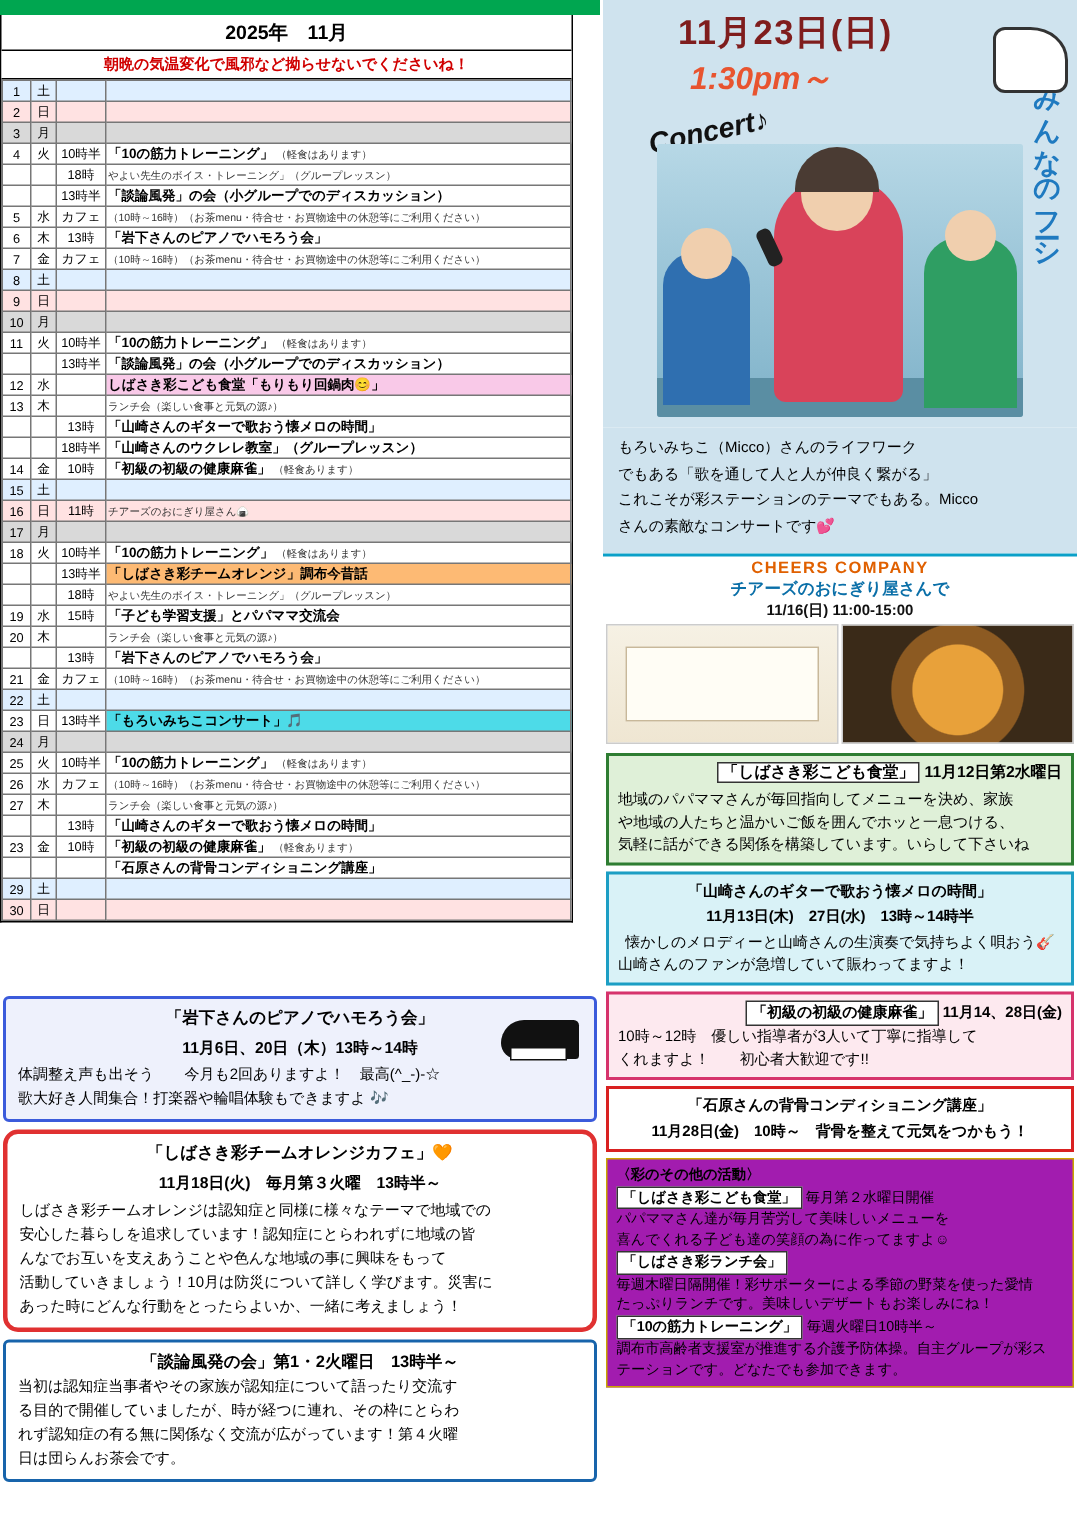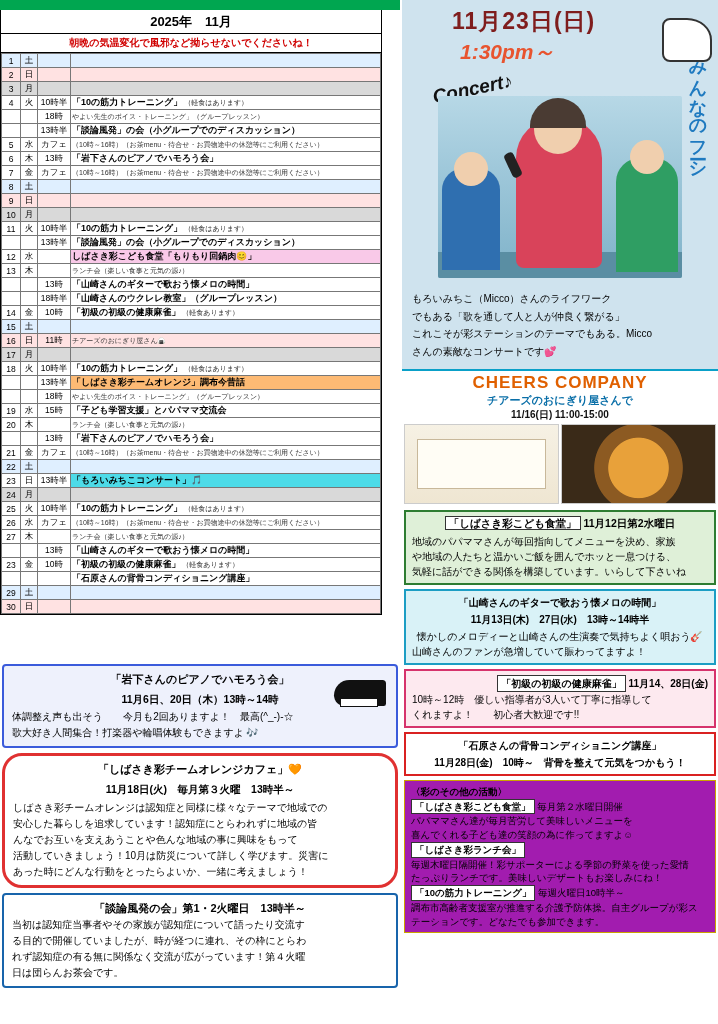--- a/index.html
+++ b/index.html
@@ -51,46 +51,46 @@
   .photo .p-left{position:absolute;left:4px;top:72px;width:58px;height:102px;background:#2f6fb0;border-radius:22px 22px 0 0;}
   .photo .p-left-h{position:absolute;left:16px;top:56px;width:34px;height:34px;background:#f0cfae;border-radius:50%;}
   .photo .p-right{position:absolute;right:4px;top:62px;width:62px;height:114px;background:#2f9e63;border-radius:24px 24px 0 0;}
   .photo .p-right-h{position:absolute;right:18px;top:44px;width:34px;height:34px;background:#f0cfae;border-radius:50%;}
   .photo .stage{position:absolute;left:0;bottom:0;width:100%;height:26px;background:#5a8ea3;}
 
   .blue-block{background:#cfe3ee;padding:6px 10px 8px;font-size:10px;line-height:1.55;}
   .blue-block p{margin:0 0 2px;}
 
   .cheers{background:#fff;border-top:2px solid #0aa0c8;text-align:center;padding:2px 0 0;}
-  .cheers .t1{color:#e06000;font-weight:bold;font-size:17px;letter-spacing:1px;}
+  .cheers .t1{color:#e06000;font-weight:bold;font-size:11px;letter-spacing:1px;}
   .cheers .t2{color:#0a6fa8;font-weight:bold;font-size:11px;}
   .cheers .t3{color:#111;font-weight:bold;font-size:10px;}
   .cheers-imgs{display:flex;gap:2px;padding:2px;}
   .cheers-imgs .im{flex:1;height:78px;border:1px solid #ccc;}
   .im1{background:linear-gradient(180deg,#f6f1e4,#efe6d2);position:relative;}
   .im1:after{content:"";position:absolute;left:12px;top:14px;right:12px;bottom:14px;border:1px solid #c8b89a;background:#fffdf5;}
   .im2{background:radial-gradient(circle at 50% 55%,#e8a13a 0 34%,#8c5a22 35% 50%,#3a2a18 51%);}
   .onigiri{position:absolute;right:6px;top:18px;width:46px;height:40px;background:#fff;border:2px solid #333;border-radius:8px 50% 8px 8px;}
 
   .green-block{background:#dff0d8;border:2px solid #2e7d32;margin:4px 2px;padding:4px 6px;font-size:10px;line-height:1.5;}
-  .green-block .gt{text-align:center;font-weight:bold;font-size:10.5px;margin-bottom:2px;}
+  .green-block .gt{text-align:right;font-weight:bold;font-size:10.5px;margin-bottom:2px;}
   .green-block .gt b{background:#fff;border:1px solid #333;padding:0 3px;}
 
   .cyan-block{background:#d9f2f7;border:2px solid #1c9ec4;margin:4px 2px;padding:4px 6px;font-size:10px;line-height:1.5;text-align:center;}
   .pink-block{background:#fde9ef;border:2px solid #d6336c;margin:4px 2px;padding:4px 6px;font-size:10px;line-height:1.5;}
   .red-block{background:#ffffff;border:2px solid #d92121;margin:4px 2px;padding:4px 6px;font-size:10px;line-height:1.5;}
   .yellow-block{background:#a21caf;border:1px solid #caa400;margin:4px 2px;padding:4px 6px;font-size:9.5px;line-height:1.45;}
   .yellow-block .yh{font-weight:bold;}
   .ttl-box{display:inline-block;border:1px solid #333;background:#fff;padding:0 3px;font-weight:bold;}
 
   
   .bl{position:absolute;left:2px;top:664px;width:396px;}
   .panel{margin-bottom:5px;padding:5px 8px;font-size:10px;line-height:1.6;position:relative;}
   .p-blue{border:2px solid #3b5bdb;background:#eef1fc;border-radius:4px;}
-  .p-red{border:3px solid #e03131;background:#ffffff;border-radius:20px;}
+  .p-red{border:3px solid #e03131;background:#ffffff;border-radius:10px;}
   .p-blue2{border:2px solid #1864ab;background:#ffffff;border-radius:4px;}
   .panel .ph{text-align:center;font-weight:bold;font-size:11px;}
   .panel .ps{text-align:center;font-weight:bold;font-size:10.5px;margin:2px 0;}
   .piano{position:absolute;right:8px;top:6px;width:54px;height:40px;}
   .piano .body{position:absolute;left:0;top:8px;width:52px;height:26px;background:#111;border-radius:26px 6px 4px 18px;}
   .piano .kb{position:absolute;left:6px;top:26px;width:36px;height:7px;background:#fff;border:1px solid #111;}
 </style>
 </head>
 <body>
 

